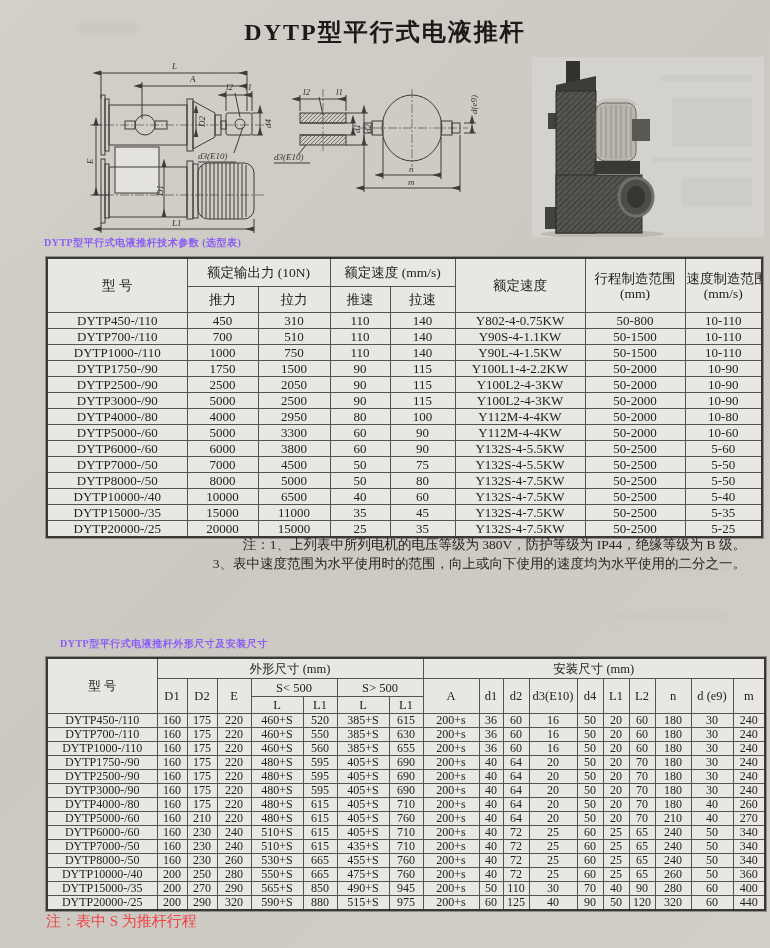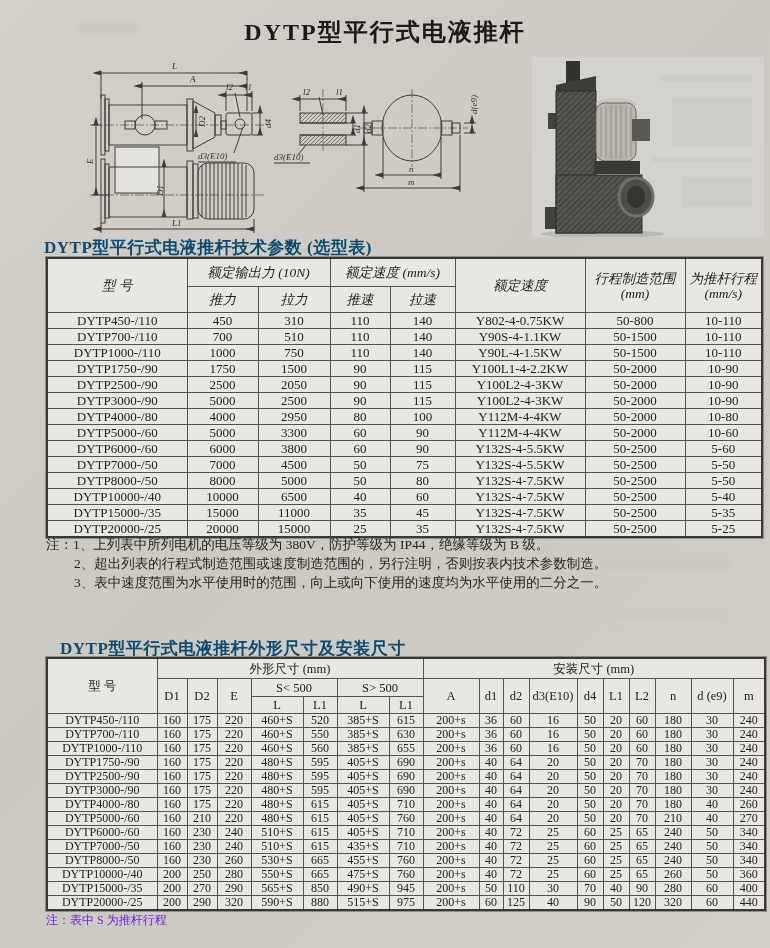--- a/index.html
+++ b/index.html
@@ -10,43 +10,43 @@
     color:#23221f;
   }
   .abs{position:absolute;}
   #page-title{
     top:16px;left:0;width:770px;text-align:center;
     font-size:24px;font-weight:bold;letter-spacing:2px;color:#1c1b19;
   }
   
   .smudge{background:#b9b6b0;opacity:.28;filter:blur(2px);border-radius:2px;}
   
-  .sec-heading{font-size:17px;font-weight:bold;color:#0c4a6e;letter-spacing:.5px;}
+  .sec-heading{font-size:10px;font-weight:bold;color:#8b5cf6;letter-spacing:.5px;}
   
   table{border-collapse:collapse;table-layout:fixed;background:#e9e7e1;
         box-shadow:0 0 0 1px #8e8c86;}
   td,th{border:1px solid #55534e;text-align:center;vertical-align:middle;
         overflow:hidden;white-space:nowrap;font-weight:normal;padding:0 1px;}
   #table1{width:716px;border:2px solid #3b3935;}
-  #table1 th{font-size:13.5px;line-height:16px;font-style:italic;}
+  #table1 th{font-size:13.5px;line-height:16px;}
   #table1 thead tr:first-child th{height:27px;}
   #table1 thead tr:last-child th{height:25px;}
   #table1 td{font-size:13px;height:15px;line-height:15px;}
   #table2{width:718px;border:2px solid #3b3935;}
   #table2 th{font-size:12.5px;line-height:14px;}
   #table2 thead tr:nth-child(1) th{height:19px;}
   #table2 thead tr:nth-child(2) th{height:17px;}
   #table2 thead tr:nth-child(3) th{height:16px;}
   #table2 td{font-size:12px;height:13px;line-height:13px;}
   .hdr2line{line-height:15px;}
   
   #notes{font-size:13.5px;line-height:19px;color:#26251f;width:700px;}
   #notes .note-line{padding-left:28px;}
   #notes .note-first{padding-left:0;}
-  #footnote{font-size:12px;color:#6d28d9;}
+  #footnote{font-size:15px;color:#ef4444;}
   
   svg text{font-family:"Liberation Serif","DejaVu Serif",serif;}
   .dimtxt{font-size:9px;font-style:italic;fill:#34322e;}
 </style>
 </head>
 <body>
 
 <div class="abs smudge" style="left:78px;top:22px;width:60px;height:12px;"></div>
 <div class="abs smudge" style="left:540px;top:440px;width:14px;height:120px;opacity:.12;"></div>
 <div class="abs smudge" style="left:600px;top:560px;width:130px;height:10px;opacity:.14;"></div>
@@ -249,21 +249,21 @@
     <tr>
       <th rowspan="2">型 号</th>
       <th colspan="2">额定输出力 (10N)</th>
       <th colspan="2">额定速度 (mm/s)</th>
       <th rowspan="2">额定速度</th>
       <th rowspan="2">
         <div class="hdr2line">行程制造范围</div>
         <div class="hdr2line">(mm)</div>
       </th>
       <th rowspan="2">
-        <div class="hdr2line">为推杆行程</div>
+        <div class="hdr2line">速度制造范围</div>
         <div class="hdr2line">(mm/s)</div>
       </th>
     </tr>
     <tr>
       <th>推力</th>
       <th>拉力</th>
       <th>推速</th>
       <th>拉速</th>
     </tr>
   </thead>
@@ -404,25 +404,24 @@
         <td>15000</td>
         <td>25</td>
         <td>35</td>
         <td>Y132S-4-7.5KW</td>
         <td>50-2500</td>
         <td>5-25</td>
       </tr>
     </tbody>
 </table>
 
-<div id="notes" class="abs" style="left:46px;top:535px;">
+<div id="notes" class="abs" style="left:46px;top:535px;text-align:right;">
   <div class="note-line note-first">
     <span>注：</span><span>1、上列表中所列电机的电压等级为 380V，防护等级为 IP44，绝缘等级为 B 级。</span>
   </div>
-  <div class="note-line">2、超出列表的行程式制造范围或速度制造范围的，另行注明，否则按表内技术参数制造。</div>
   <div class="note-line">3、表中速度范围为水平使用时的范围，向上或向下使用的速度均为水平使用的二分之一。</div>
 </div>
 
 <div class="abs sec-heading" style="left:60px;top:637px;">DYTP型平行式电液推杆外形尺寸及安装尺寸</div>
 
 <table id="table2" class="abs" style="left:46px;top:657px;">
   <colgroup>
     <col style="width:110px">
       <col style="width:30px">
       <col style="width:30px">

